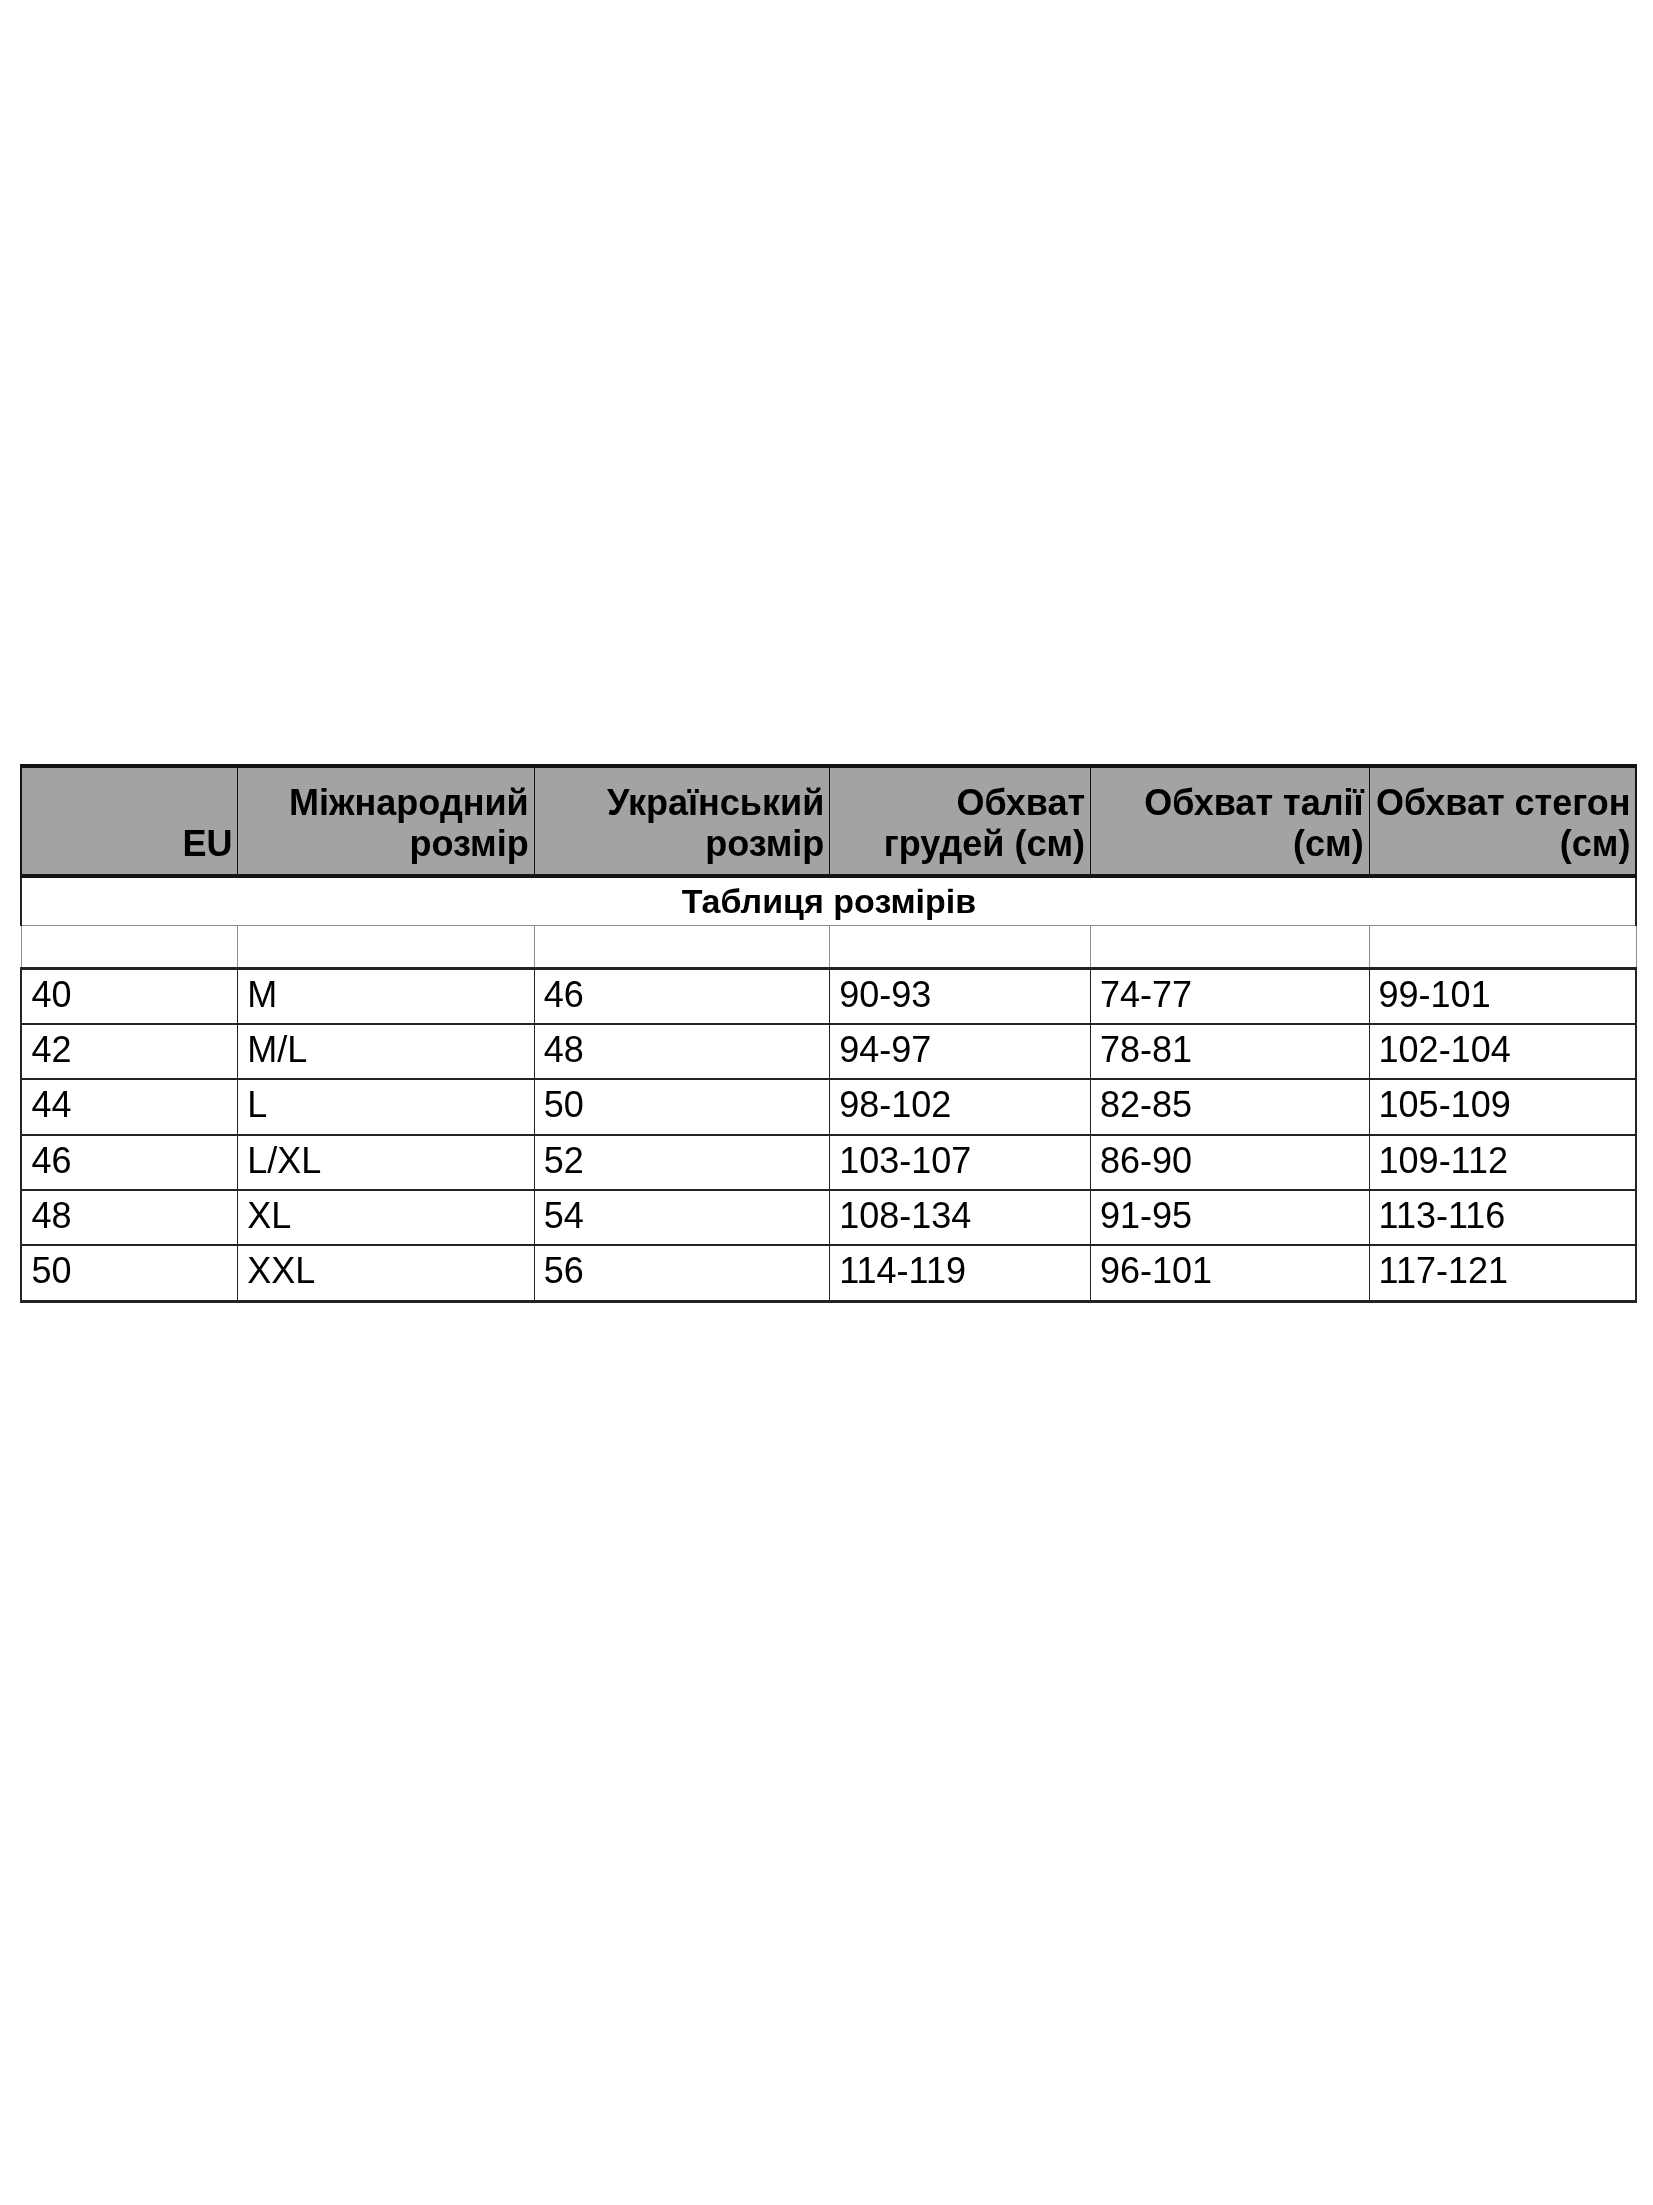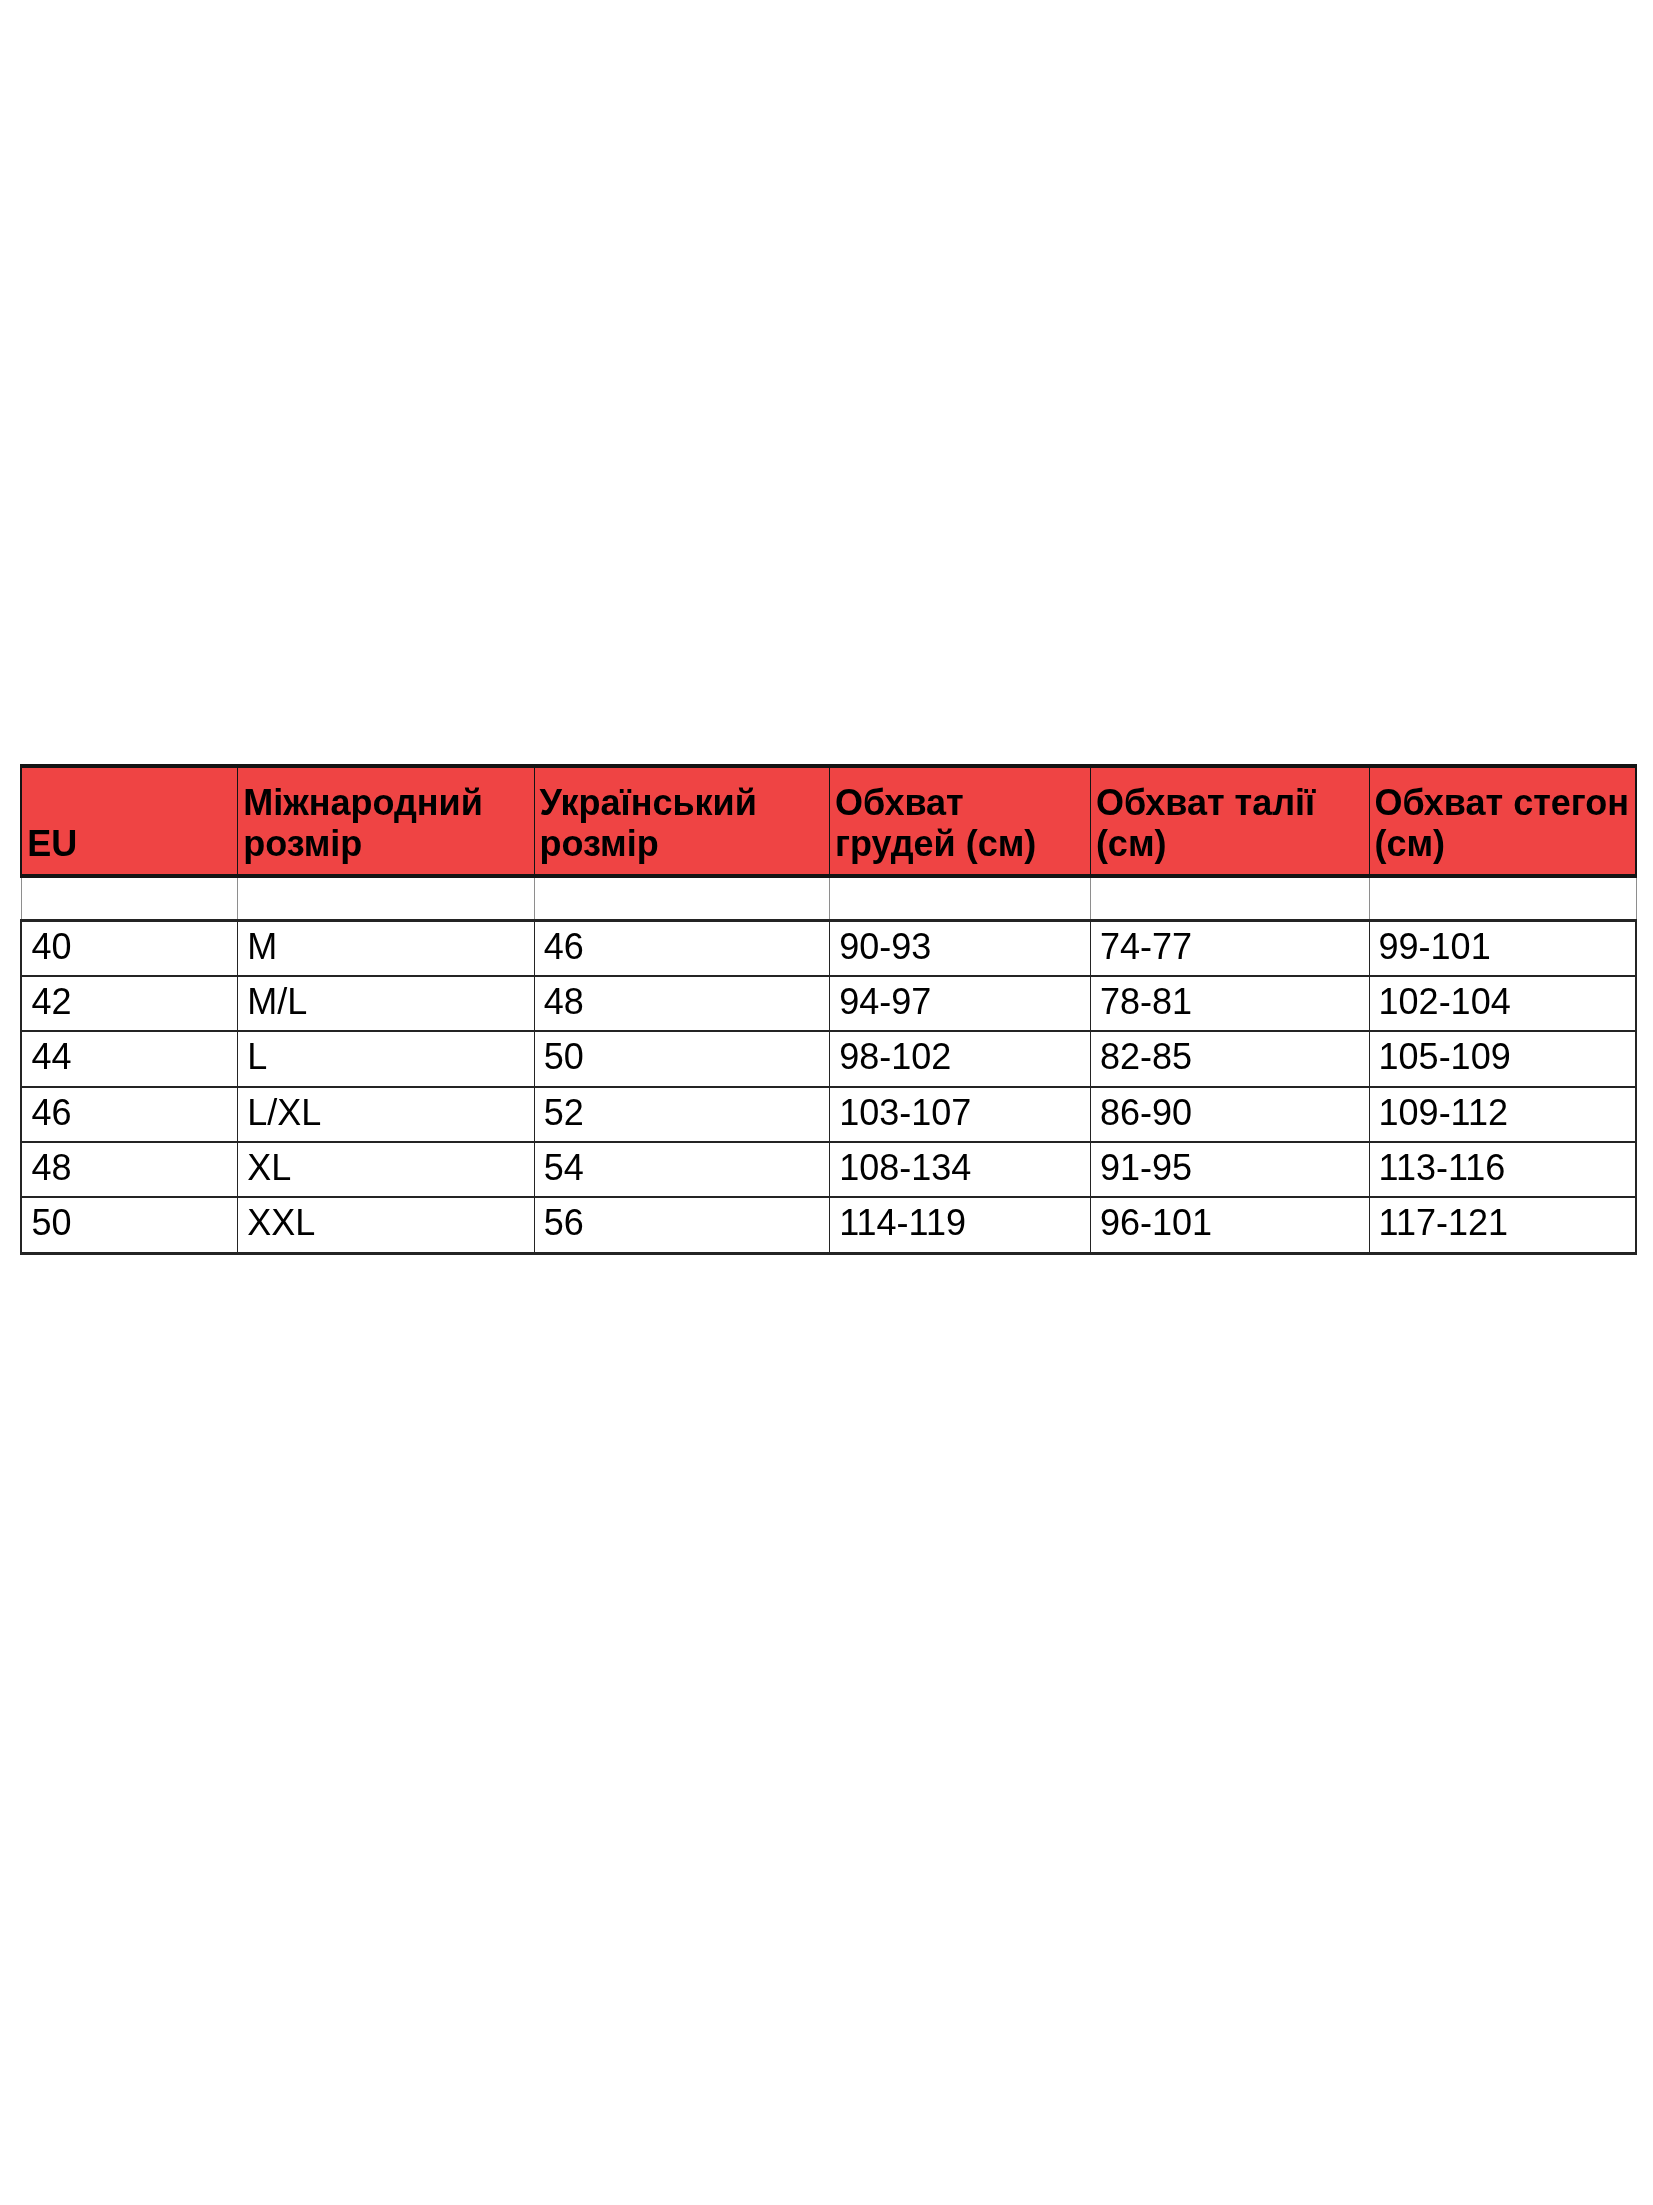--- a/index.html
+++ b/index.html
@@ -39,30 +39,30 @@
   
   tr.spacer-row td {
     border: 0.8px solid #8e8e8e;
     height: 41px;
     padding: 0;
   }
   tr.spacer-row td:first-child { border-left: 1.6px solid #8e8e8e; }
   tr.spacer-row td:last-child { border-right: 1.6px solid #8e8e8e; }
   
   thead th {
-    background: #ef4444;
+    background: #a3a3a3;
     border-top: 4.1px solid #141414;
     border-bottom: 4.1px solid #141414;
     border-left: 1.6px solid #141414;
     border-right: 1.6px solid #141414;
     height: 96px;
     font-weight: bold;
     font-size: 36px;
     line-height: 1.12;
-    text-align: left;
+    text-align: right;
     vertical-align: bottom;
     padding: 0 4.9px 9.8px 4.9px;
   }
   thead th:first-child { border-left: 2.5px solid #141414; }
   thead th:last-child { border-right: 2.5px solid #141414; }
   
   tbody td {
     border-top: 2.5px solid #242424;
     border-bottom: 2.5px solid #242424;
     border-left: 1.6px solid #242424;
@@ -86,20 +86,23 @@
   <table class="size-table">
     <colgroup>
       <col style="width:13.4%">
       <col style="width:18.35%">
       <col style="width:18.3%">
       <col style="width:16.15%">
       <col style="width:17.25%">
       <col style="width:16.55%">
     </colgroup>
     <tbody>
+      <tr class="title-row">
+        <td colspan="6">Таблиця розмірів</td>
+      </tr>
       <tr class="spacer-row">
         <td></td>
         <td></td>
         <td></td>
         <td></td>
         <td></td>
         <td></td>
       </tr>
     </tbody>
     <thead>

